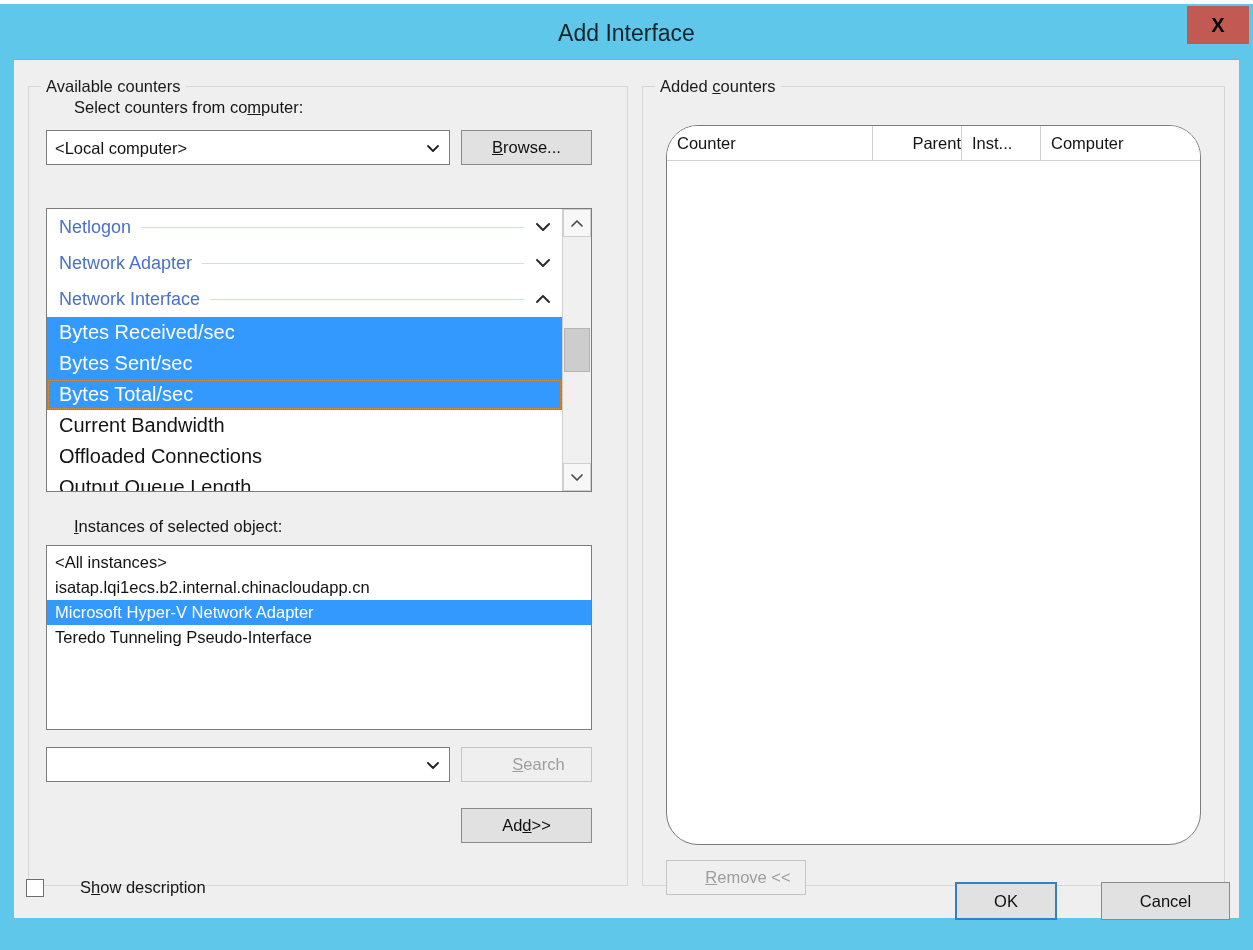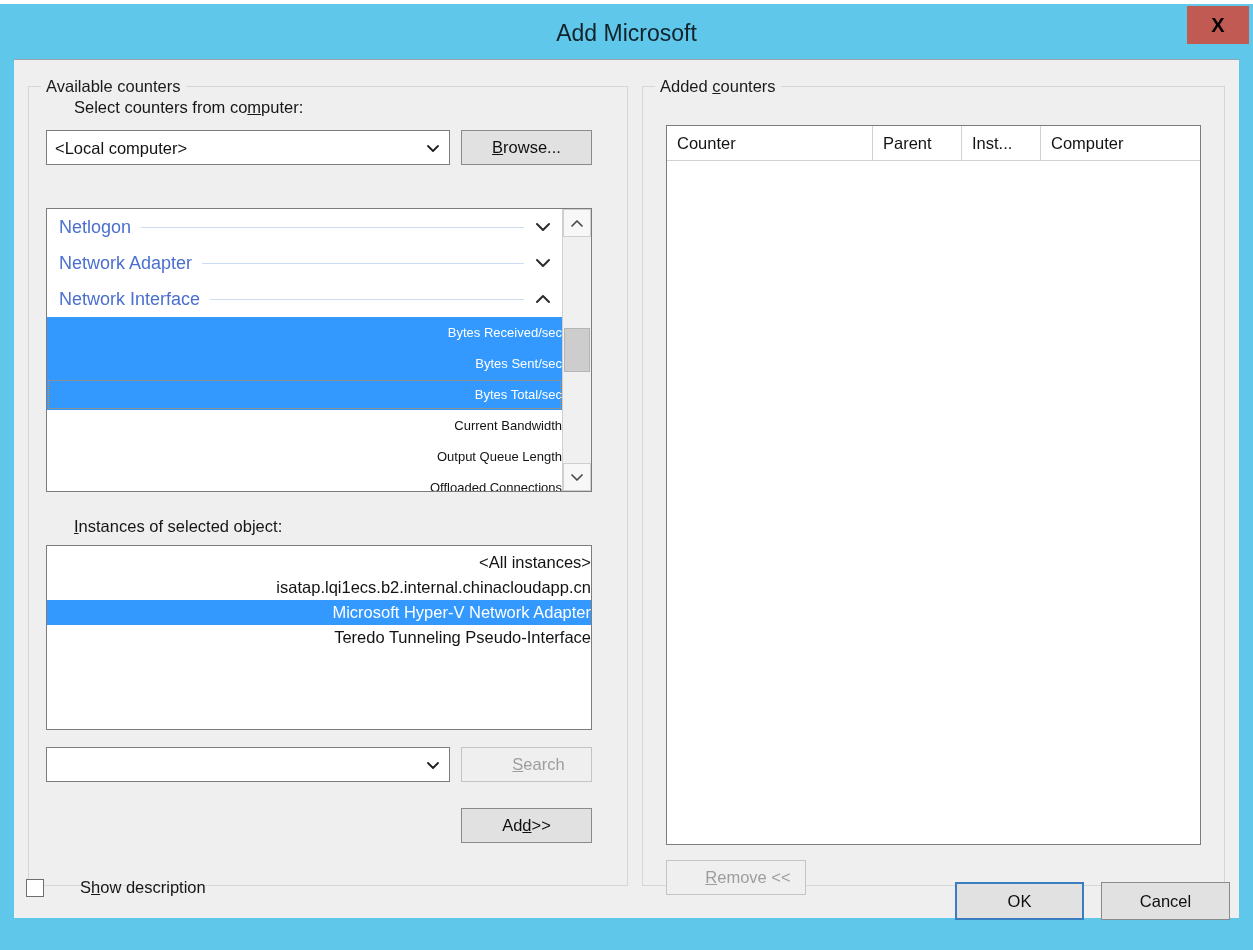--- a/index.html
+++ b/index.html
@@ -160,21 +160,20 @@
   }
   .btn span { display: inline-block; }
 
   
   .listbox {
     position: absolute;
     background: #ffffff;
     border: 1px solid #7c7c7c;
     box-sizing: border-box;
     overflow: hidden;
-    text-align: right;
   }
 
   .tree-area {
     position: absolute;
     left: 0; top: 0;
     right: 29px;
     bottom: 0;
     overflow: hidden;
   }
 
@@ -203,21 +202,21 @@
     text-align: center;
     margin-left: 8px;
     color: #2b2b2b;
   }
 
   .leaf-row {
     position: relative;
     height: 31px;
     line-height: 31px;
     padding-left: 12px;
-    font-size: 13px;
+    font-size: 20px;
     color: #131313;
     white-space: nowrap;
     cursor: pointer;
     box-sizing: border-box;
   }
   .leaf-row.selected {
     background: #3399ff;
     color: #ffffff;
   }
   .leaf-row.focused {
@@ -325,21 +324,21 @@
   }
 </style>
 </head>
 <body>
 
 <div id="screen">
 
   <div class="window-frame">
 
     <div class="titlebar">
-      <div class="titlebar-text">Add Microsoft</div>
+      <div class="titlebar-text">Add Interface</div>
       <div class="close-button">X</div>
     </div>
 
     <div class="client">
 
       <div class="groupbox gb-available">
         <div class="groupbox-label">Available counters</div>
       </div>
 
       <div class="label-static" style="left:28px; top:38px;">
@@ -389,22 +388,22 @@
               <svg width="16" height="10" viewBox="0 0 16 10">
                   <path d="M2 8 L8 2 L14 8" stroke="#2b2b2b" stroke-width="2" fill="none" stroke-linecap="round" stroke-linejoin="round"></path>
                 </svg>
             </span>
           </div>
 
           <div class="leaf-row selected">Bytes Received/sec</div>
           <div class="leaf-row selected">Bytes Sent/sec</div>
           <div class="leaf-row selected focused">Bytes Total/sec</div>
           <div class="leaf-row">Current Bandwidth</div>
+          <div class="leaf-row">Offloaded Connections</div>
           <div class="leaf-row">Output Queue Length</div>
-          <div class="leaf-row">Offloaded Connections</div>
         </div>
 
         <div class="vscroll">
           <div class="sb-btn sb-up">
             <svg width="14" height="9" viewBox="0 0 14 9">
                 <path d="M2 7 L7 2 L12 7" stroke="#4a4a4a" stroke-width="1.7" fill="none" stroke-linecap="round" stroke-linejoin="round"></path>
               </svg>
           </div>
           <div class="sb-thumb" style="top:119px; height:44px;"></div>
           <div class="sb-btn sb-down">
@@ -442,42 +441,42 @@
       <div class="btn" style="left:447px; top:748px; width:131px; height:35px; line-height:33px;">
         <span>Ad</span><span class="acc">d</span><span> &gt;&gt;</span>
       </div>
 
       <div class="groupbox gb-added">
         <div class="groupbox-label">
           <span>Added </span><span class="acc">c</span><span>ounters</span>
         </div>
       </div>
 
-      <div class="grid" style="left:652px; top:65px; width:535px; height:720px;">
+      <div class="grid" style="left:652px; top:65px; width:535px; height:720px;border-radius:32px;">
         <div class="grid-header">
           <div class="grid-th" style="width:206px;">Counter</div>
-          <div class="grid-th" style="width:89px;">Parent</div>
+          <div class="grid-th" style="width:89px;text-align:right;">Parent</div>
           <div class="grid-th" style="width:79px;">Inst...</div>
           <div class="grid-th" style="width:159px; border-right:none;">Computer</div>
         </div>
         <div class="grid-body"></div>
       </div>
 
       <div class="btn disabled" style="left:652px; top:800px; width:140px; height:35px; line-height:33px;">
         <span class="acc">R</span><span>emove &lt;&lt;</span>
       </div>
 
       <div class="checkbox-wrap" style="left:12px; top:818px;">
         <span class="checkbox-box"></span>
         <span class="checkbox-label">
           <span>S</span><span class="acc">h</span><span>ow description</span>
         </span>
       </div>
 
-      <div class="btn default" style="left:941px; top:822px; width:129px; height:38px; line-height:34px;">
+      <div class="btn default" style="left:941px; top:822px; width:102px; height:38px; line-height:34px;">
         <span>OK</span>
       </div>
 
       <div class="btn" style="left:1087px; top:822px; width:129px; height:38px; line-height:36px;">
         <span>Cancel</span>
       </div>
 
     </div>
   </div>
 </div>

